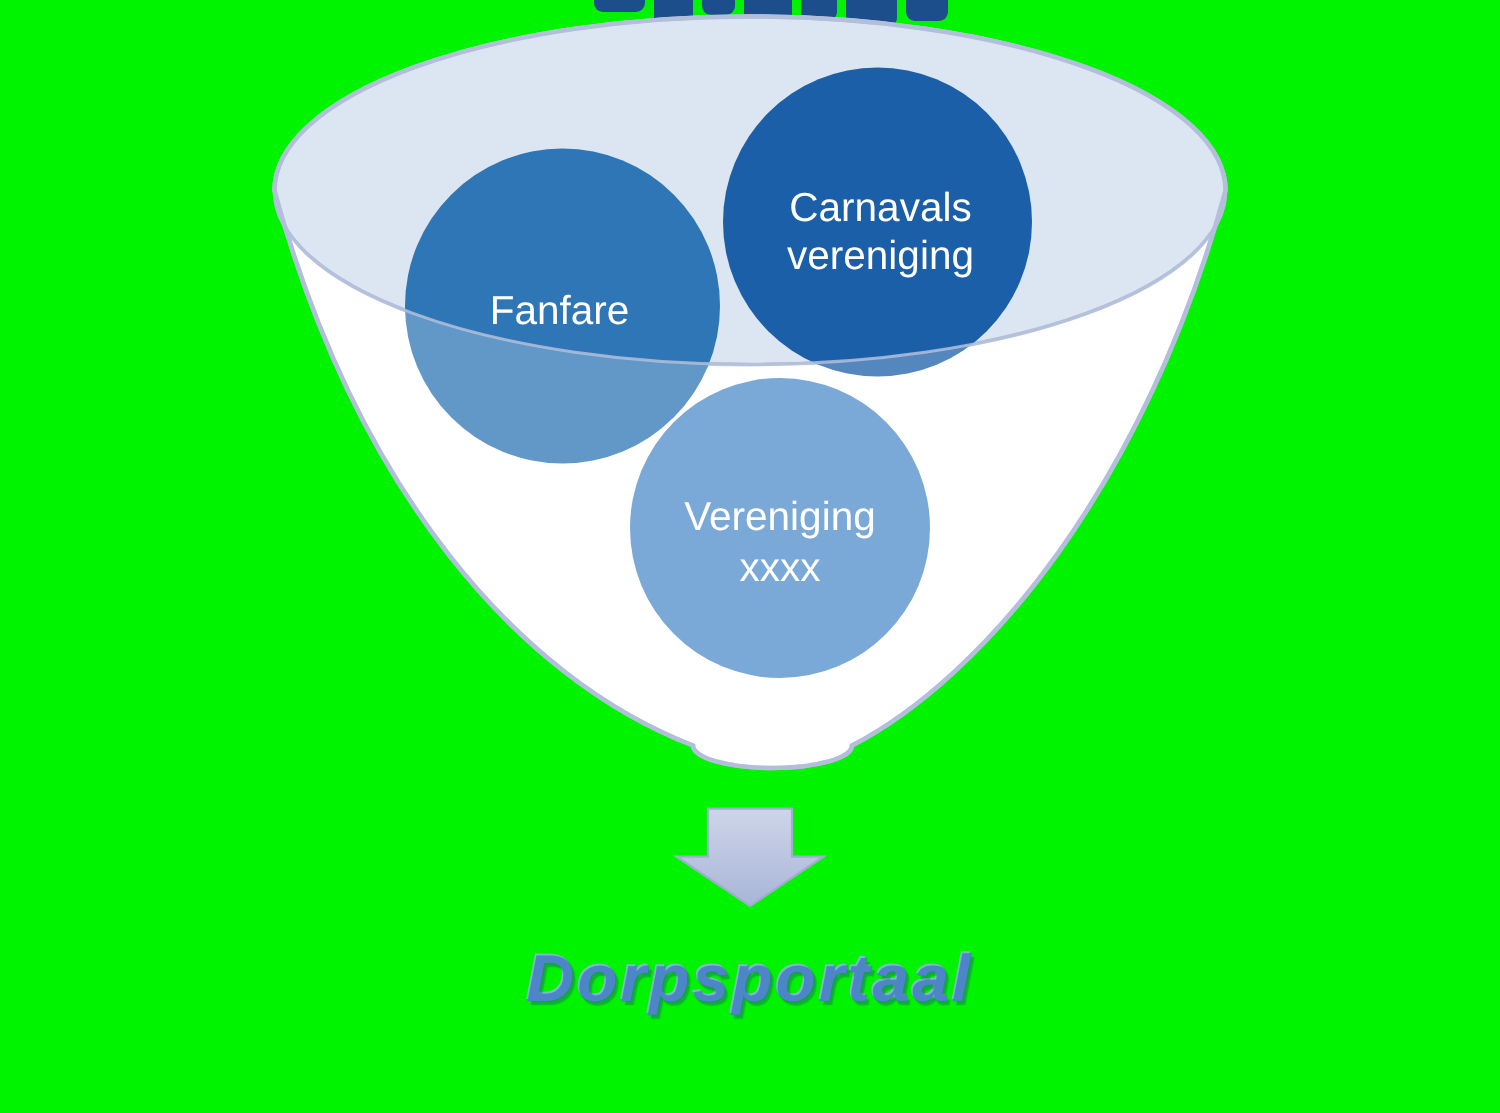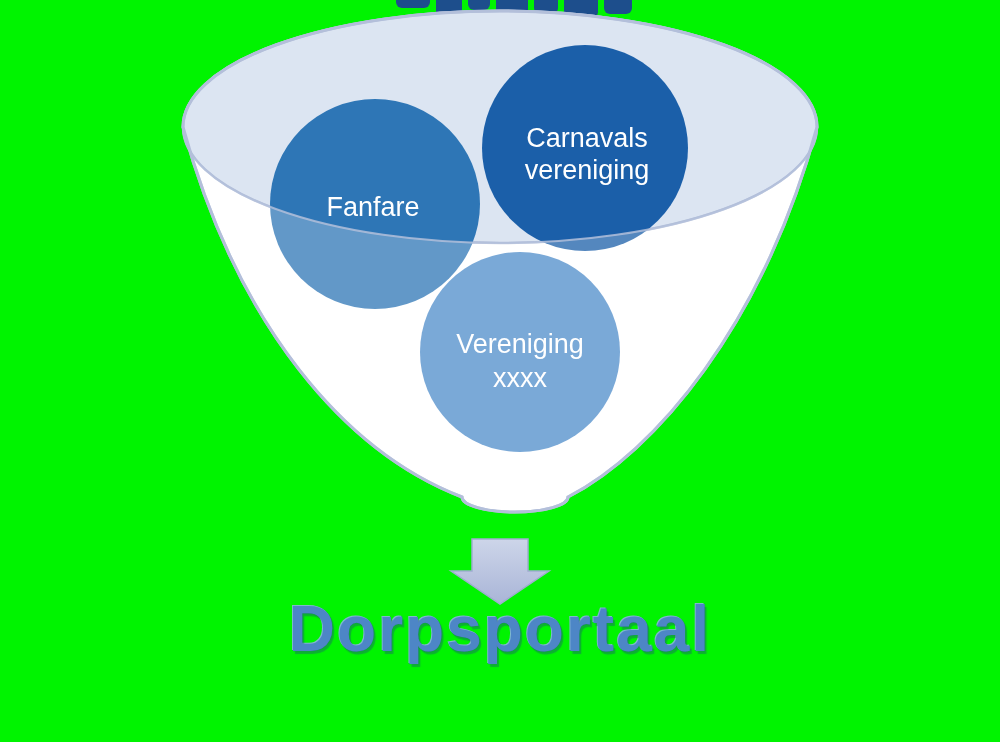--- a/index.html
+++ b/index.html
@@ -19,31 +19,32 @@
     top: 0;
   }
   .circle-label {
     font-family: "Liberation Sans", sans-serif;
     font-size: 27px;
     font-weight: normal;
     text-anchor: middle;
   }
   .portal-title {
     position: absolute;
-    top: 592px;
+    top: 628px;
     left: 0;
     width: 100%;
     text-align: center;
-    font-size: 64px;
+    font-size: 44px;
     font-weight: bold;
     letter-spacing: 2px;
     color: #4d86c6;
     text-shadow: 2px 3px 1px rgba(31, 78, 121, 0.40),
                  -1px -1px 0 rgba(140, 180, 225, 0.9),
                  0 0 1px #2e6da4;
+    font-style: italic;
   }
 </style>
 </head>
 <body style="background-color: rgb(0, 244, 0);">
 
 <div class="stage">
 
   <svg class="diagram-svg" width="1000" height="742" viewBox="0 0 1000 742">
 
     <defs>

